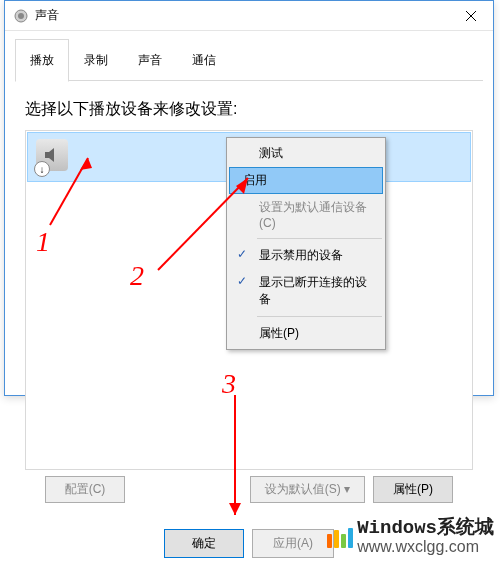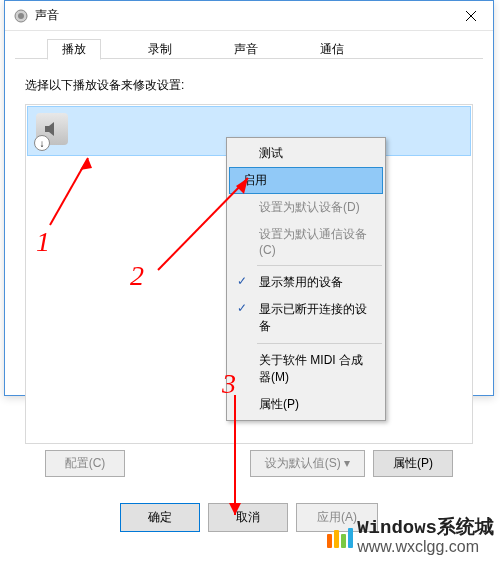--- a/index.html
+++ b/index.html
@@ -7,26 +7,26 @@
     
     .window { position: absolute; left: 4px; top: 0; width: 490px; height: 396px; background: #fff; border: 1px solid #4a90d9; box-shadow: 0 2px 8px rgba(0,0,0,0.15); }
     
     .titlebar { height: 30px; display: flex; align-items: center; padding: 0 8px; background: #fff; border-bottom: 1px solid #e5e5e5; }
     .titlebar-icon { width: 16px; height: 16px; margin-right: 6px; }
     .titlebar-icon svg { width: 16px; height: 16px; }
     .titlebar-title { flex: 1; color: #000; }
     .titlebar-close { width: 40px; height: 28px; display: flex; align-items: center; justify-content: center; cursor: default; margin-right: -6px; }
     
     .tabs { display: flex; padding: 8px 10px 0 10px; position: relative; }
-    .tab { padding: 1px 14px; border: 1px solid transparent; border-bottom: none; cursor: default; position: relative; font-size: 12px; margin-left: 32px; }
+    .tab { padding: 12px 14px; border: 1px solid transparent; border-bottom: none; cursor: default; position: relative; font-size: 12px; }
     .tab.active { background: #fff; border-color: #d9d9d9; z-index: 2; border-bottom: 1px solid #fff; margin-bottom: -1px; }
     .tab-border { position: absolute; left: 10px; right: 10px; bottom: 0; height: 1px; background: #d9d9d9; z-index: 1; }
     
     .tab-panel { padding: 18px 20px 10px 20px; }
-    .instruction { margin-bottom: 10px; font-size: 12px; }
+    .instruction { margin-bottom: 10px; font-size: 16px; }
     
     .device-list { border: 1px solid #d9d9d9; height: 340px; background: #fff; position: relative; }
     .device-item { display: flex; align-items: center; padding: 6px 8px; background: #cce8ff; border: 1px solid #99d1ff; margin: 1px; }
     .device-icon { width: 36px; height: 36px; position: relative; margin-right: 8px; }
     .device-icon-speaker { width: 32px; height: 32px; background: linear-gradient(#e8e8e8,#c0c0c0); border-radius: 4px; display: flex; align-items: center; justify-content: center; }
     .device-icon-arrow { position: absolute; bottom: -2px; left: -2px; width: 16px; height: 16px; background: #fff; border: 1px solid #888; border-radius: 50%; display: flex; align-items: center; justify-content: center; font-size: 10px; }
     .device-text { flex: 1; line-height: 1.4; }
     .device-name { color: #000; }
     .device-desc { color: #666; font-size: 11px; }
     .device-status { color: #666; font-size: 11px; }
@@ -108,35 +108,32 @@
       <button class="btn" disabled="">配置(C)</button>
       <div class="btn-group-right">
         <button class="btn" disabled="">设为默认值(S)  ▾</button>
         <button class="btn">属性(P)</button>
       </div>
     </div>
   </div>
 
   <div class="dialog-buttons">
     <button class="btn primary">确定</button>
-    <button class="btn">取消</button>
     <button class="btn" disabled="">应用(A)</button>
   </div>
 </div>
 
 <div class="context-menu">
   <div class="menu-item"><span>测试</span></div>
   <div class="menu-item highlight"><span>启用</span></div>
-  <div class="menu-item disabled"><span>设置为默认设备(D)</span></div>
   <div class="menu-item disabled"><span>设置为默认通信设备(C)</span></div>
   <div class="menu-sep"></div>
   <div class="menu-item"><span class="menu-check">✓</span><span>显示禁用的设备</span></div>
   <div class="menu-item"><span class="menu-check">✓</span><span>显示已断开连接的设备</span></div>
   <div class="menu-sep"></div>
-  <div class="menu-item"><span>关于软件 MIDI 合成器(M)</span></div>
   <div class="menu-item"><span>属性(P)</span></div>
 </div>
 
 <svg class="anno" style="left:0;top:0;width:500px;height:562px;">
 
   <line class="arrow-line" x1="50" y1="225" x2="88" y2="158"></line>
   <polygon class="arrow-head" points="88,158 80,170 92,168"></polygon>
 
   <line class="arrow-line" x1="158" y1="270" x2="248" y2="178"></line>
   <polygon class="arrow-head" points="248,178 236,186 244,194"></polygon>

